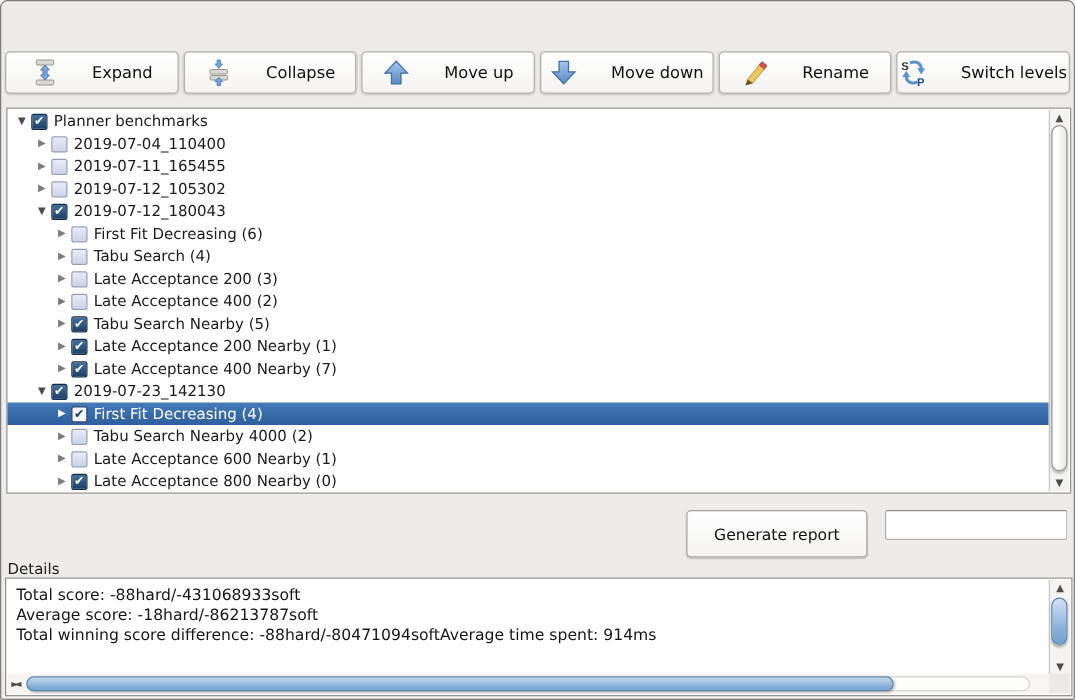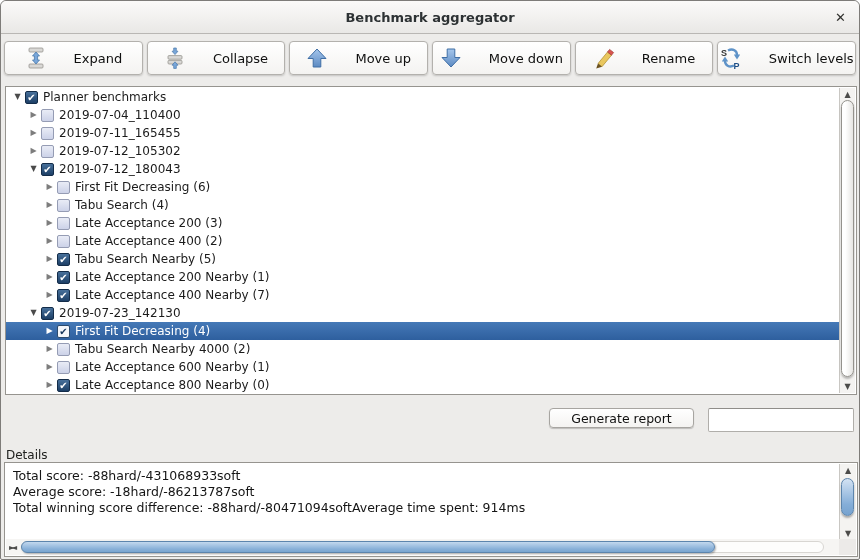--- a/index.html
+++ b/index.html
@@ -105,21 +105,21 @@
     background:linear-gradient(#c3d8ee,#88b0d8 70%,#7aa5cf);
     border:1px solid #5d85ad; border-radius:7px;
     box-shadow:1px 1px 2px rgba(0,0,0,.3);
   }
   .scroll-corner {
     position:absolute; right:1px; bottom:1px; width:17px; height:16px;
     background:#eceae8;
   }
   
   .gen-btn {
-    position:absolute; left:548px; top:407px; width:145px; height:20px;
+    position:absolute; left:548px; top:407px; width:145px; height:38px;
     background:linear-gradient(#ffffff,#f4f3f1);
     border:1px solid #a7a5a1; border-radius:4px;
     box-shadow:0 1px 1px rgba(0,0,0,.2);
     font-family:inherit; font-size:12.5px; color:#101010; cursor:pointer;
   }
   .report-input {
     position:absolute; left:707px; top:407px; width:146px; height:24px;
     background:#ffffff; border:1px solid #b0aeaa; border-top-color:#8f8d89;
     border-radius:2px; font-family:inherit; font-size:12px; padding:0 4px; color:#1b1b1b;
   }
@@ -134,24 +134,20 @@
   .details-text {
     position:absolute; left:8px; top:5px; right:22px;
     font-size:12.5px; line-height:16px; color:#151515; white-space:nowrap; overflow:hidden;
   }
 </style>
 </head>
 <body>
 
 <div class="window">
 
-  <div class="titlebar">
-    <div class="title">Benchmark aggregator</div>
-    <div class="close">✕</div>
-  </div>
 
   <div class="toolbar">
     <button class="tb-btn">
       <span class="tb-icon">
         <svg width="22" height="22" viewBox="0 0 22 22">
           <rect x="4" y="1" width="14" height="4" rx="1" fill="#d9d8d5" stroke="#97958f" stroke-width="0.8"></rect>
           <rect x="4" y="17" width="14" height="4" rx="1" fill="#d9d8d5" stroke="#97958f" stroke-width="0.8"></rect>
           <polygon points="11,5 14.5,9 12.6,9 12.6,13 14.5,13 11,17 7.5,13 9.4,13 9.4,9 7.5,9" fill="#79a7da" stroke="#4a78aa" stroke-width="0.8"></polygon>
         </svg>
       </span>

